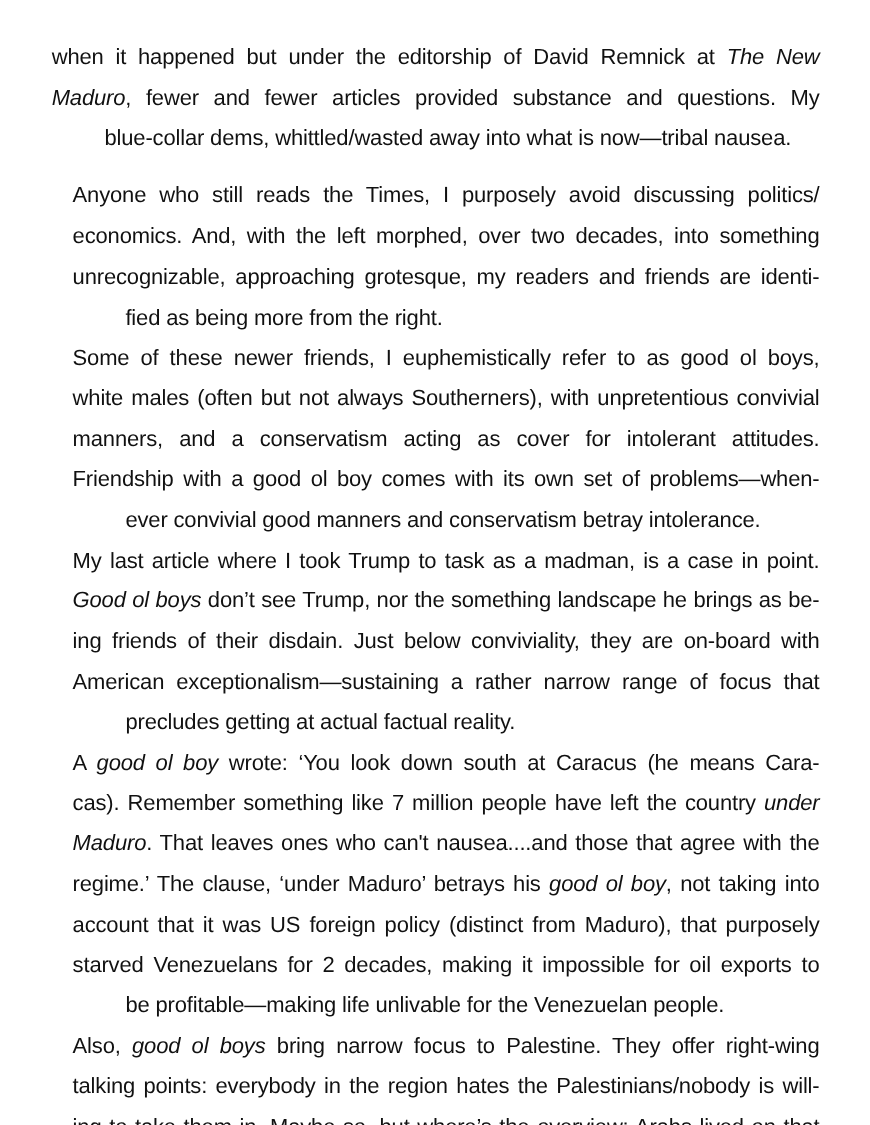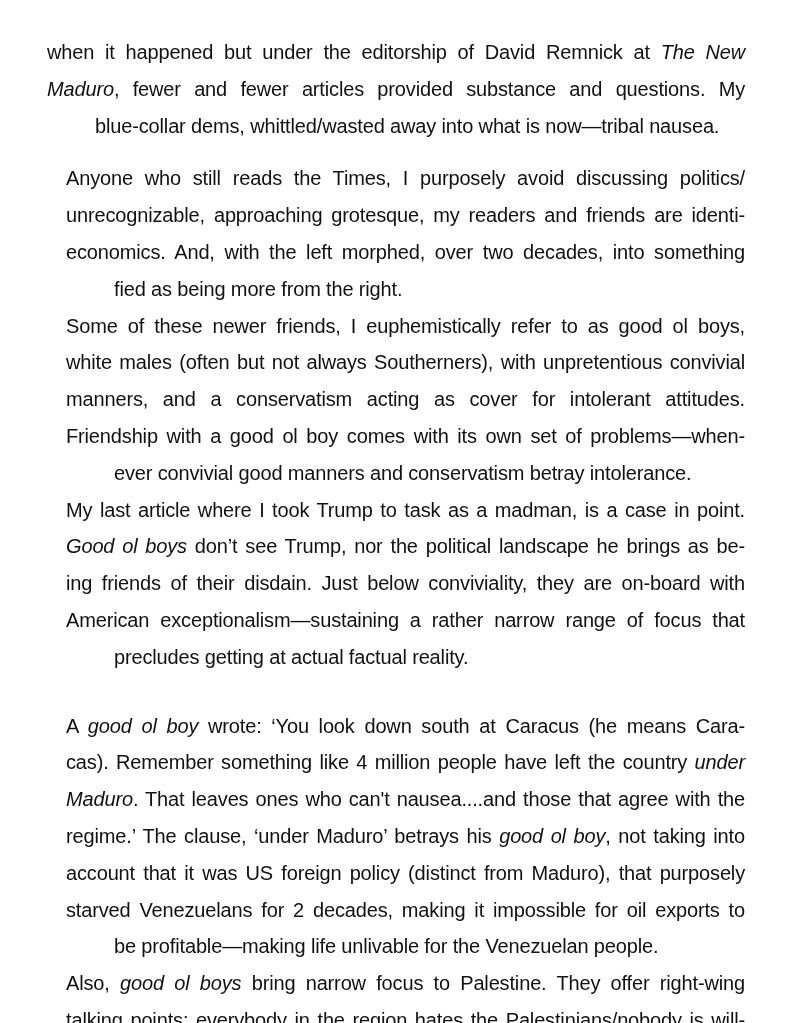--- a/index.html
+++ b/index.html
@@ -23,41 +23,41 @@
 <body>
 
 <div class="page" id="page">
     <div class="para">
       <span class="line"><span>when it happened but under the editorship of David Remnick at </span><i>The New</i></span>
       <span class="line"><i>Maduro</i><span>, fewer and fewer articles provided substance and questions. My</span></span>
       <span class="line last"><span>blue-collar dems, whittled/wasted away into what is now—tribal nausea.</span></span>
     </div>
     <div class="para indent">
       <span class="line" style="text-indent: 19px; margin-top: 16px;"><span>Anyone who still reads the Times, I purposely avoid discussing politics/</span></span>
+      <span class="line"><span>economics. And, with the left morphed, over two decades, into something</span></span>
       <span class="line"><span>unrecognizable, approaching grotesque, my readers and friends are identi-</span></span>
-      <span class="line"><span>economics. And, with the left morphed, over two decades, into something</span></span>
       <span class="line last"><span>fied as being more from the right.</span></span>
     </div>
     <div class="para indent">
       <span class="line" style="text-indent: 19px;"><span>Some of these newer friends, I euphemistically refer to as good ol boys,</span></span>
       <span class="line"><span>white males (often but not always Southerners), with unpretentious convivial</span></span>
       <span class="line"><span>manners, and a conservatism acting as cover for intolerant attitudes.</span></span>
       <span class="line"><span>Friendship with a good ol boy comes with its own set of problems—when-</span></span>
       <span class="line last"><span>ever convivial good manners and conservatism betray intolerance.</span></span>
     </div>
     <div class="para indent">
       <span class="line" style="text-indent: 19px;"><span>My last article where I took Trump to task as a madman, is a case in point.</span></span>
-      <span class="line"><i>Good ol boys</i><span> don’t see Trump, nor the political landscape he brings as be-</span></span>
+      <span class="line"><i>Good ol boys</i><span> don’t see Trump, nor the something landscape he brings as be-</span></span>
       <span class="line"><span>ing friends of their disdain. Just below conviviality, they are on-board with</span></span>
       <span class="line"><span>American exceptionalism—sustaining a rather narrow range of focus that</span></span>
       <span class="line last"><span>precludes getting at actual factual reality.</span></span>
     </div>
     <div class="para indent">
-      <span class="line" style="text-indent: 19px; margin-top: 32px;"><span>A </span><i>good ol boy</i><span> wrote: ‘You look down south at Caracus (he means Cara-</span></span>
-      <span class="line"><span>cas). Remember something like 4 million people have left the country </span><i>under</i></span>
+      <span class="line" style="text-indent: 19px;"><span>A </span><i>good ol boy</i><span> wrote: ‘You look down south at Caracus (he means Cara-</span></span>
+      <span class="line"><span>cas). Remember something like 7 million people have left the country </span><i>under</i></span>
       <span class="line"><i>Maduro</i><span>. That leaves ones who can't nausea....and those that agree with the</span></span>
       <span class="line"><span>regime.’  The clause, ‘under Maduro’ betrays his </span><i>good ol boy</i><span>, not taking into</span></span>
       <span class="line"><span>account that it was US foreign policy (distinct from Maduro), that purposely</span></span>
       <span class="line"><span>starved Venezuelans for 2 decades, making it impossible for oil exports to</span></span>
       <span class="line last"><span>be profitable—making life unlivable for the Venezuelan people.</span></span>
     </div>
     <div class="para indent">
       <span class="line" style="text-indent: 19px;"><span>Also, </span><i>good ol boys</i><span> bring narrow focus to Palestine. They offer right-wing</span></span>
       <span class="line"><span>talking points: everybody in the region hates the Palestinians/nobody is will-</span></span>
       <span class="line"><span>ing to take them in. Maybe so, but where’s the overview:  Arabs lived on that</span></span>

